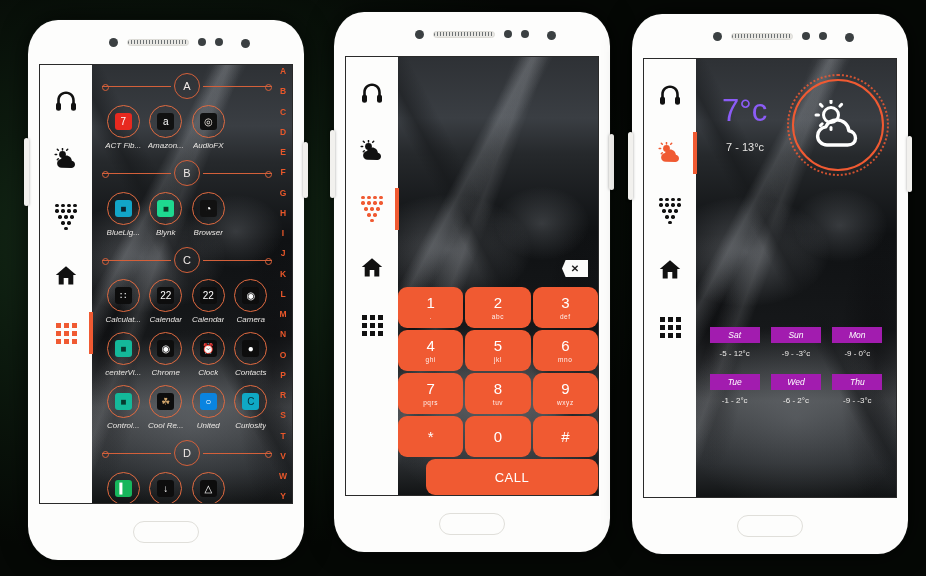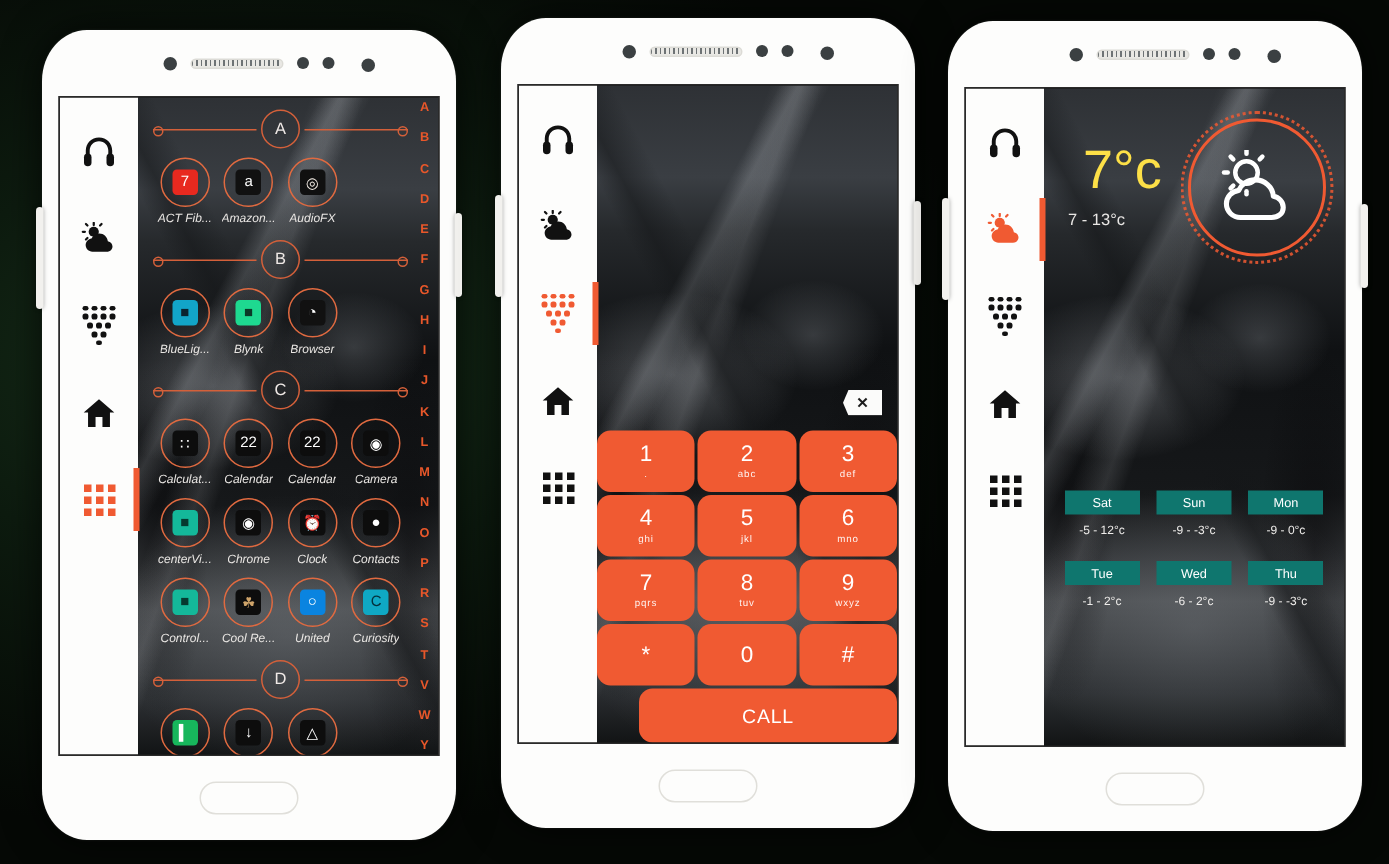--- a/index.html
+++ b/index.html
@@ -200,24 +200,24 @@
   }
   .key .num { font-size: 15px; line-height: 1; }
   .key .sub { font-size: 6.5px; letter-spacing: .6px; margin-top: 3px; opacity: .92; }
   .key.wide { height: 36px; justify-content: center; }
   .key.wide .num { font-size: 13px; letter-spacing: .5px; }
 
   
   .w-wrap { position: absolute; inset: 0; }
   .w-temp {
     position: absolute; left: 26px; top: 36px;
-    color: #fde047; font-size: 36px; line-height: 1; font-weight: 300;
+    color: #8b5cf6; font-size: 31px; line-height: 1; font-weight: 300;
   }
   .w-range {
-    position: absolute; left: 16px; top: 82px;
+    position: absolute; left: 30px; top: 82px;
     color: #e8e6e4; font-size: 11px;
   }
   .w-icon-ring {
     position: absolute; right: 12px; top: 20px;
     width: 92px; height: 92px; border-radius: 50%;
     border: 2.4px solid #f05a32;
     display: flex; align-items: center; justify-content: center;
   }
   .w-icon-ring::before {
     content: ""; position: absolute; inset: -7px; border-radius: 50%;
@@ -230,22 +230,22 @@
   .w-loc {
     position: absolute; left: 0; right: 0; top: 210px;
     text-align: center; color: #eceae8; font-size: 9.5px;
   }
   .w-forecast {
     position: absolute; left: 8px; right: 8px; top: 268px;
   }
   .fc-row { display: flex; margin-bottom: 16px; }
   .fc-cell { flex: 1; display: flex; flex-direction: column; align-items: center; }
   .fc-day {
-    background: #0f766e; color: #fff; font-size: 8.5px;
-    padding: 3px 0; width: 50px; text-align: center; margin-bottom: 6px;
+    background: #a21caf; color: #fff; font-size: 8.5px;
+    padding: 3px 0; width: 50px; text-align: center; margin-bottom: 6px; font-style: italic;
   }
   .fc-temp { color: #eeecea; font-size: 8px; }
 </style>
 </head>
 <body>
 
 <div class="stage">
 
   <div class="phone p1">
     <div class="phone-top">

